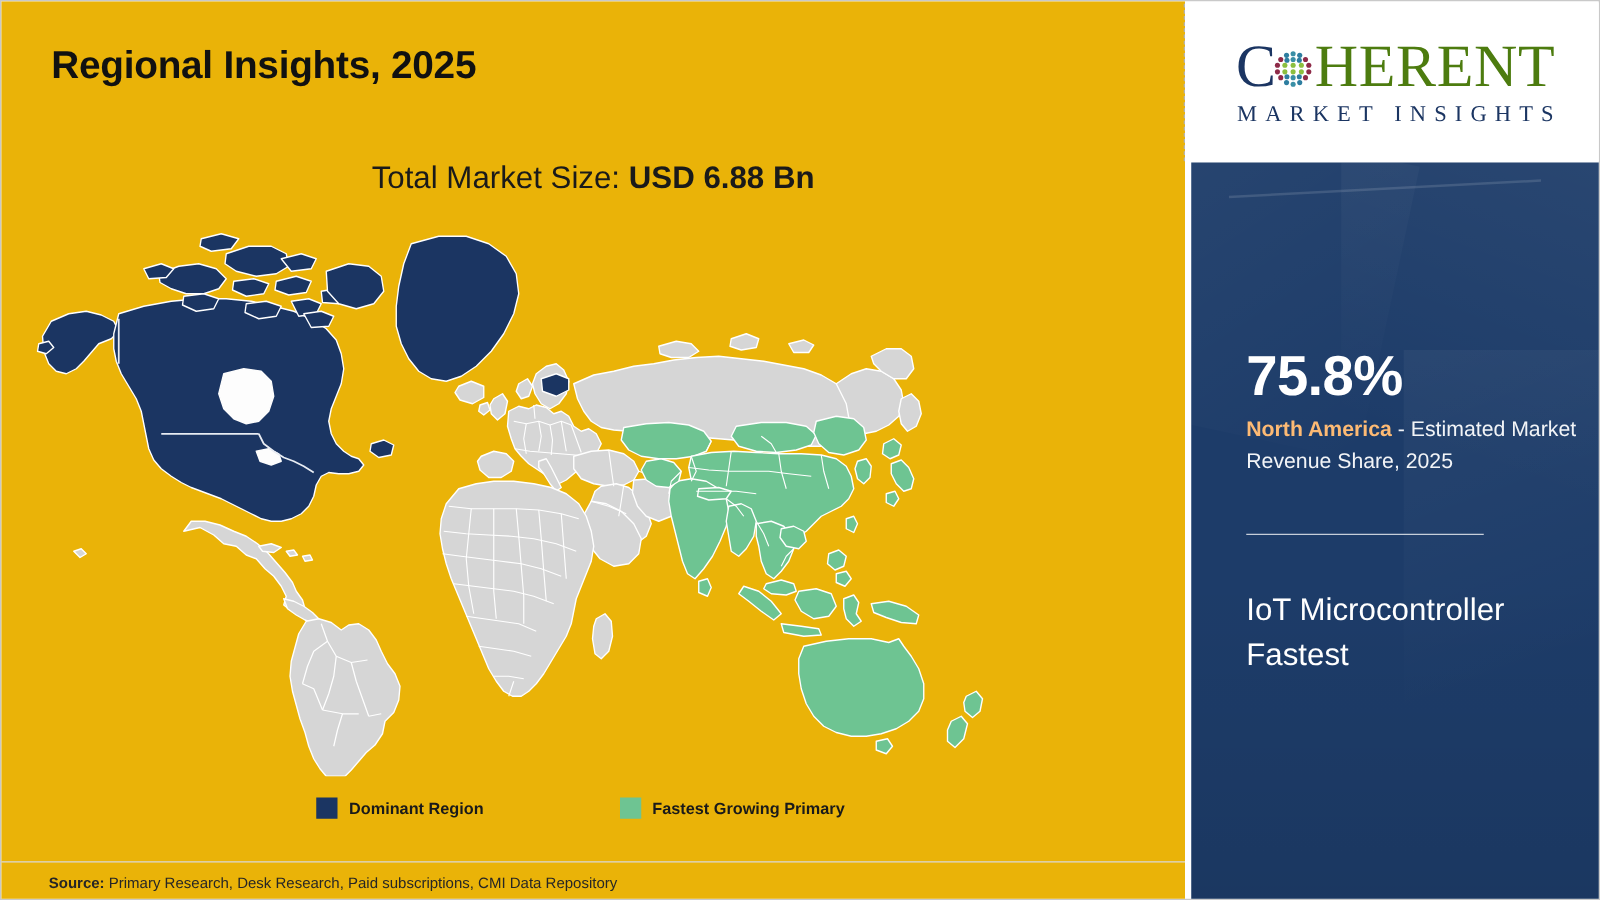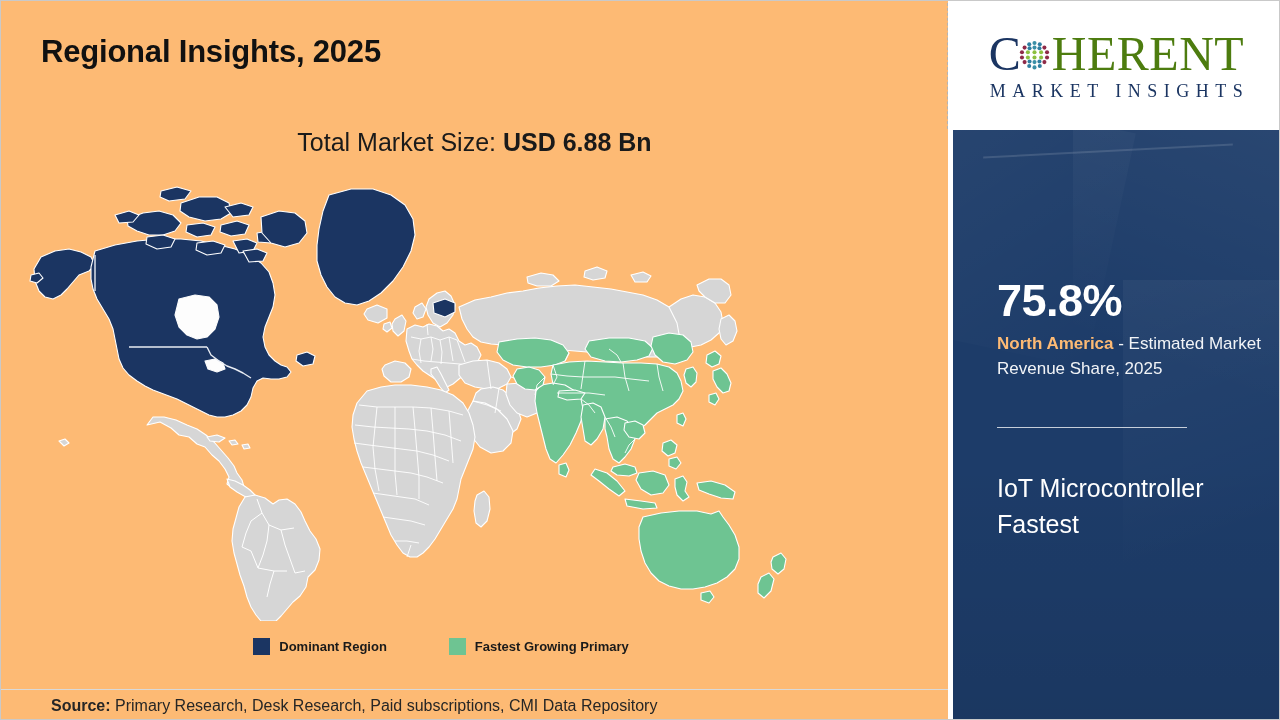--- a/index.html
+++ b/index.html
@@ -13,21 +13,21 @@
     position:relative;width:1280px;height:720px;
     box-sizing:border-box;
     border:1px solid #c9c9c9;
     background:#ffffff;
     overflow:hidden;
   }
 
   
   #left-pane{
     position:absolute;left:0;top:0;width:947px;height:720px;
-    background:#fdba74;
+    background:#eab308;
   }
   #page-title{
     position:absolute;left:40px;top:33px;
     font-size:31px;font-weight:bold;color:#111111;
     letter-spacing:-0.2px;white-space:nowrap;
   }
   #market-size{
     position:absolute;left:0;top:127px;width:947px;
     text-align:center;font-size:25px;color:#1a1a1a;
     white-space:nowrap;
@@ -38,32 +38,32 @@
   #map-wrap{
     position:absolute;left:28px;top:178px;width:800px;height:442px;
   }
   #map-wrap svg{display:block;width:100%;height:100%;}
 
   
   #legend{
     position:absolute;left:0;top:637px;width:880px;
     display:flex;justify-content:center;align-items:center;gap:62px;
   }
-  .legend-item{display:flex;align-items:center;gap:9px;}
+  .legend-item{display:flex;align-items:center;gap:9px;margin-left:47px;}
   .legend-swatch{width:17px;height:17px;display:block;}
   .legend-label{font-size:13px;font-weight:bold;color:#1a1a1a;white-space:nowrap;}
 
   
   #source-bar{
     position:absolute;left:0;bottom:0;width:947px;height:32px;
     border-top:1px solid #d9d9d9;box-sizing:border-box;
     display:flex;align-items:center;
   }
   #source-text{
-    padding-left:50px;font-size:16px;color:#262626;white-space:nowrap;
+    padding-left:38px;font-size:12px;color:#262626;white-space:nowrap;
   }
   #source-text b{font-weight:bold;}
 
   
   #divider{
     position:absolute;left:946px;top:2px;width:0;height:126px;
     border-left:1px dashed #b4b4b4;
   }
 
   

